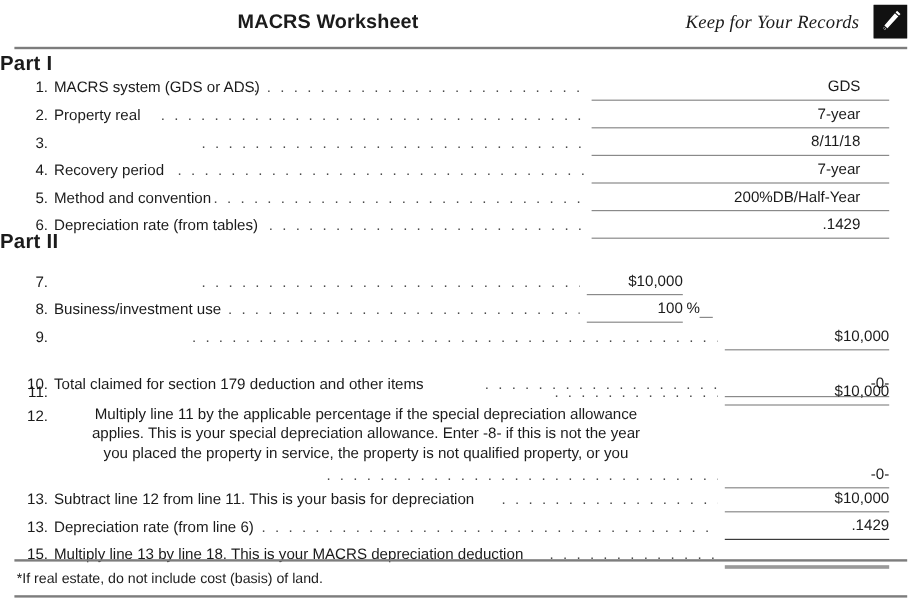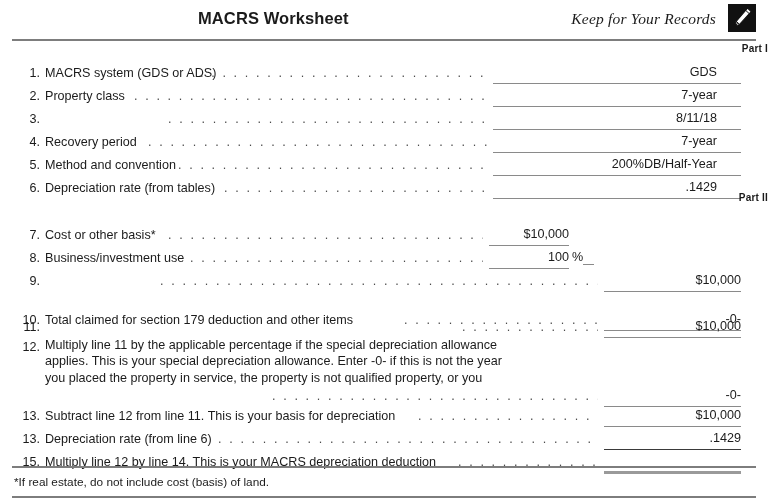--- a/index.html
+++ b/index.html
@@ -61,22 +61,22 @@
     position: absolute;
     left: 12px;
     right: 12px;
     top: 39px;
     height: 2px;
     background: #7d7d7d;
   }
 
   
   .part-head {
-    text-align: right;
-    font-size: 10px;
+    text-align: left;
+    font-size: 17px;
     font-weight: bold;
     letter-spacing: .2px;
   }
   .part-1 {
     position: absolute;
     left: 0; right: 0;
     top: 43px;
   }
   .part-2 {
     position: absolute;
@@ -166,20 +166,21 @@
     background: #8a8a8a;
   }
 
   
   .para {
     position: absolute;
     left: 45px;
     width: 520px;
     font-size: 12.6px;
     line-height: 16.4px;
+    text-align: center;
   }
   .para span { display: block; white-space: nowrap; }
 
   
   .rule-foot-top {
     position: absolute;
     left: 12px;
     right: 12px;
     top: 466px;
     height: 2px;
@@ -225,21 +226,21 @@
   <div class="row" style="top:63px">
     <span class="num">1.</span>
     <span class="label">MACRS system (GDS or ADS)</span>
     <span class="leader" style="left:200px;width:287px">. . . . . . . . . . . . . . . . . . . . . . . . . . . . . . . . . . . . . . . . . . . . . . . . . . . . . . . . . . . . . . . . . . . . . . . . . . . . . . . . . . .</span>
     <span class="val slot-wide">GDS</span>
     <span class="underline u-wide" style="top:20px"></span>
   </div>
 
   <div class="row" style="top:86px">
     <span class="num">2.</span>
-    <span class="label">Property class</span>
+    <span class="label">Property real</span>
     <span class="leader" style="left:134px;width:353px">. . . . . . . . . . . . . . . . . . . . . . . . . . . . . . . . . . . . . . . . . . . . . . . . . . . . . . . . . . . . . . . . . . . . . . . . . . . . . . . . . . .</span>
     <span class="val slot-wide">7-year</span>
     <span class="underline u-wide" style="top:20px"></span>
   </div>
 
   <div class="row" style="top:109px">
     <span class="num">3.</span>
     <span class="leader" style="left:168px;width:319px">. . . . . . . . . . . . . . . . . . . . . . . . . . . . . . . . . . . . . . . . . . . . . . . . . . . . . . . . . . . . . . . . . . . . . . . . . . . . . . . . . . .</span>
     <span class="val slot-wide">8/11/18</span>
     <span class="underline u-wide" style="top:20px"></span>
@@ -266,21 +267,20 @@
     <span class="label">Depreciation rate (from tables)</span>
     <span class="leader" style="left:224px;width:263px">. . . . . . . . . . . . . . . . . . . . . . . . . . . . . . . . . . . . . . . . . . . . . . . . . . . . . . . . . . . . . . . . . . . . . . . . . . . . . . . . . . .</span>
     <span class="val slot-wide">.1429</span>
     <span class="underline u-wide" style="top:20px"></span>
   </div>
 
   <div class="part-head part-2">Part II</div>
 
   <div class="row" style="top:225px">
     <span class="num">7.</span>
-    <span class="label">Cost or other basis*</span>
     <span class="leader" style="left:168px;width:315px">. . . . . . . . . . . . . . . . . . . . . . . . . . . . . . . . . . . . . . . . . . . . . . . . . . . . . . . . . . . . . . . . . . . . . . . . . . . . . . . . . . .</span>
     <span class="val slot-mid">$10,000</span>
     <span class="underline u-mid" style="top:20px"></span>
   </div>
 
   <div class="row" style="top:248px">
     <span class="num">8.</span>
     <span class="label">Business/investment use</span>
     <span class="leader" style="left:190px;width:293px">. . . . . . . . . . . . . . . . . . . . . . . . . . . . . . . . . . . . . . . . . . . . . . . . . . . . . . . . . . . . . . . . . . . . . . . . . . . . . . . . . . .</span>
     <span class="val slot-mid">100</span>
@@ -308,21 +308,21 @@
     <span class="num">11.</span>
     <span class="leader" style="left:462px;width:136px">. . . . . . . . . . . . . . . . . . . . . . . . . . . . . . . . . . . . . . . . . . . . . . . . . . . . . . . . . . . . . . . . . . . . . . . . . . . . . . . . . . .</span>
     <span class="val slot-right">$10,000</span>
     <span class="underline u-right" style="top:20px"></span>
   </div>
 
   <div class="row" style="top:337px;height:70px">
     <span class="num">12.</span>
     <div class="para">
       <span>Multiply line 11 by the applicable percentage if the special depreciation allowance</span>
-      <span>applies. This is your special depreciation allowance. Enter -0- if this is not the year</span>
+      <span>applies. This is your special depreciation allowance. Enter -8- if this is not the year</span>
       <span>you placed the property in service, the property is not qualified property, or you</span>
     </div>
     <span class="leader" style="left:272px;top:52px;width:326px">. . . . . . . . . . . . . . . . . . . . . . . . . . . . . . . . . . . . . . . . . . . . . . . . . . . . . . . . . . . . . . . . . . . . . . . . . . . . . . . . . . .</span>
     <span class="val slot-right" style="top:51px">-0-</span>
     <span class="underline u-right" style="top:69px"></span>
   </div>
 
   <div class="row" style="top:406px">
     <span class="num">13.</span>
     <span class="label">Subtract line 12 from line 11. This is your basis for depreciation</span>
@@ -334,21 +334,21 @@
   <div class="row" style="top:429px">
     <span class="num">13.</span>
     <span class="label">Depreciation rate (from line 6)</span>
     <span class="leader" style="left:218px;width:380px">. . . . . . . . . . . . . . . . . . . . . . . . . . . . . . . . . . . . . . . . . . . . . . . . . . . . . . . . . . . . . . . . . . . . . . . . . . . . . . . . . . .</span>
     <span class="val slot-right">.1429</span>
     <span class="underline u-right u-dark" style="top:20px"></span>
   </div>
 
   <div class="row" style="top:452px">
     <span class="num">15.</span>
-    <span class="label">Multiply line 12 by line 14. This is your MACRS depreciation deduction</span>
+    <span class="label">Multiply line 13 by line 18. This is your MACRS depreciation deduction</span>
     <span class="leader" style="left:458px;width:140px">. . . . . . . . . . . . . . . . . . . . . . . . . . . . . . . . . . . . . . . . . . . . . . . . . . . . . . . . . . . . . . . . . . . . . . . . . . . . . . . . . . .</span>
     <span class="underline u-right u-thick" style="top:19px"></span>
   </div>
 
   <div class="rule-foot-top"></div>
   <div class="footnote">*If real estate, do not include cost (basis) of land.</div>
   <div class="rule-bottom"></div>
 
 </div>
 

